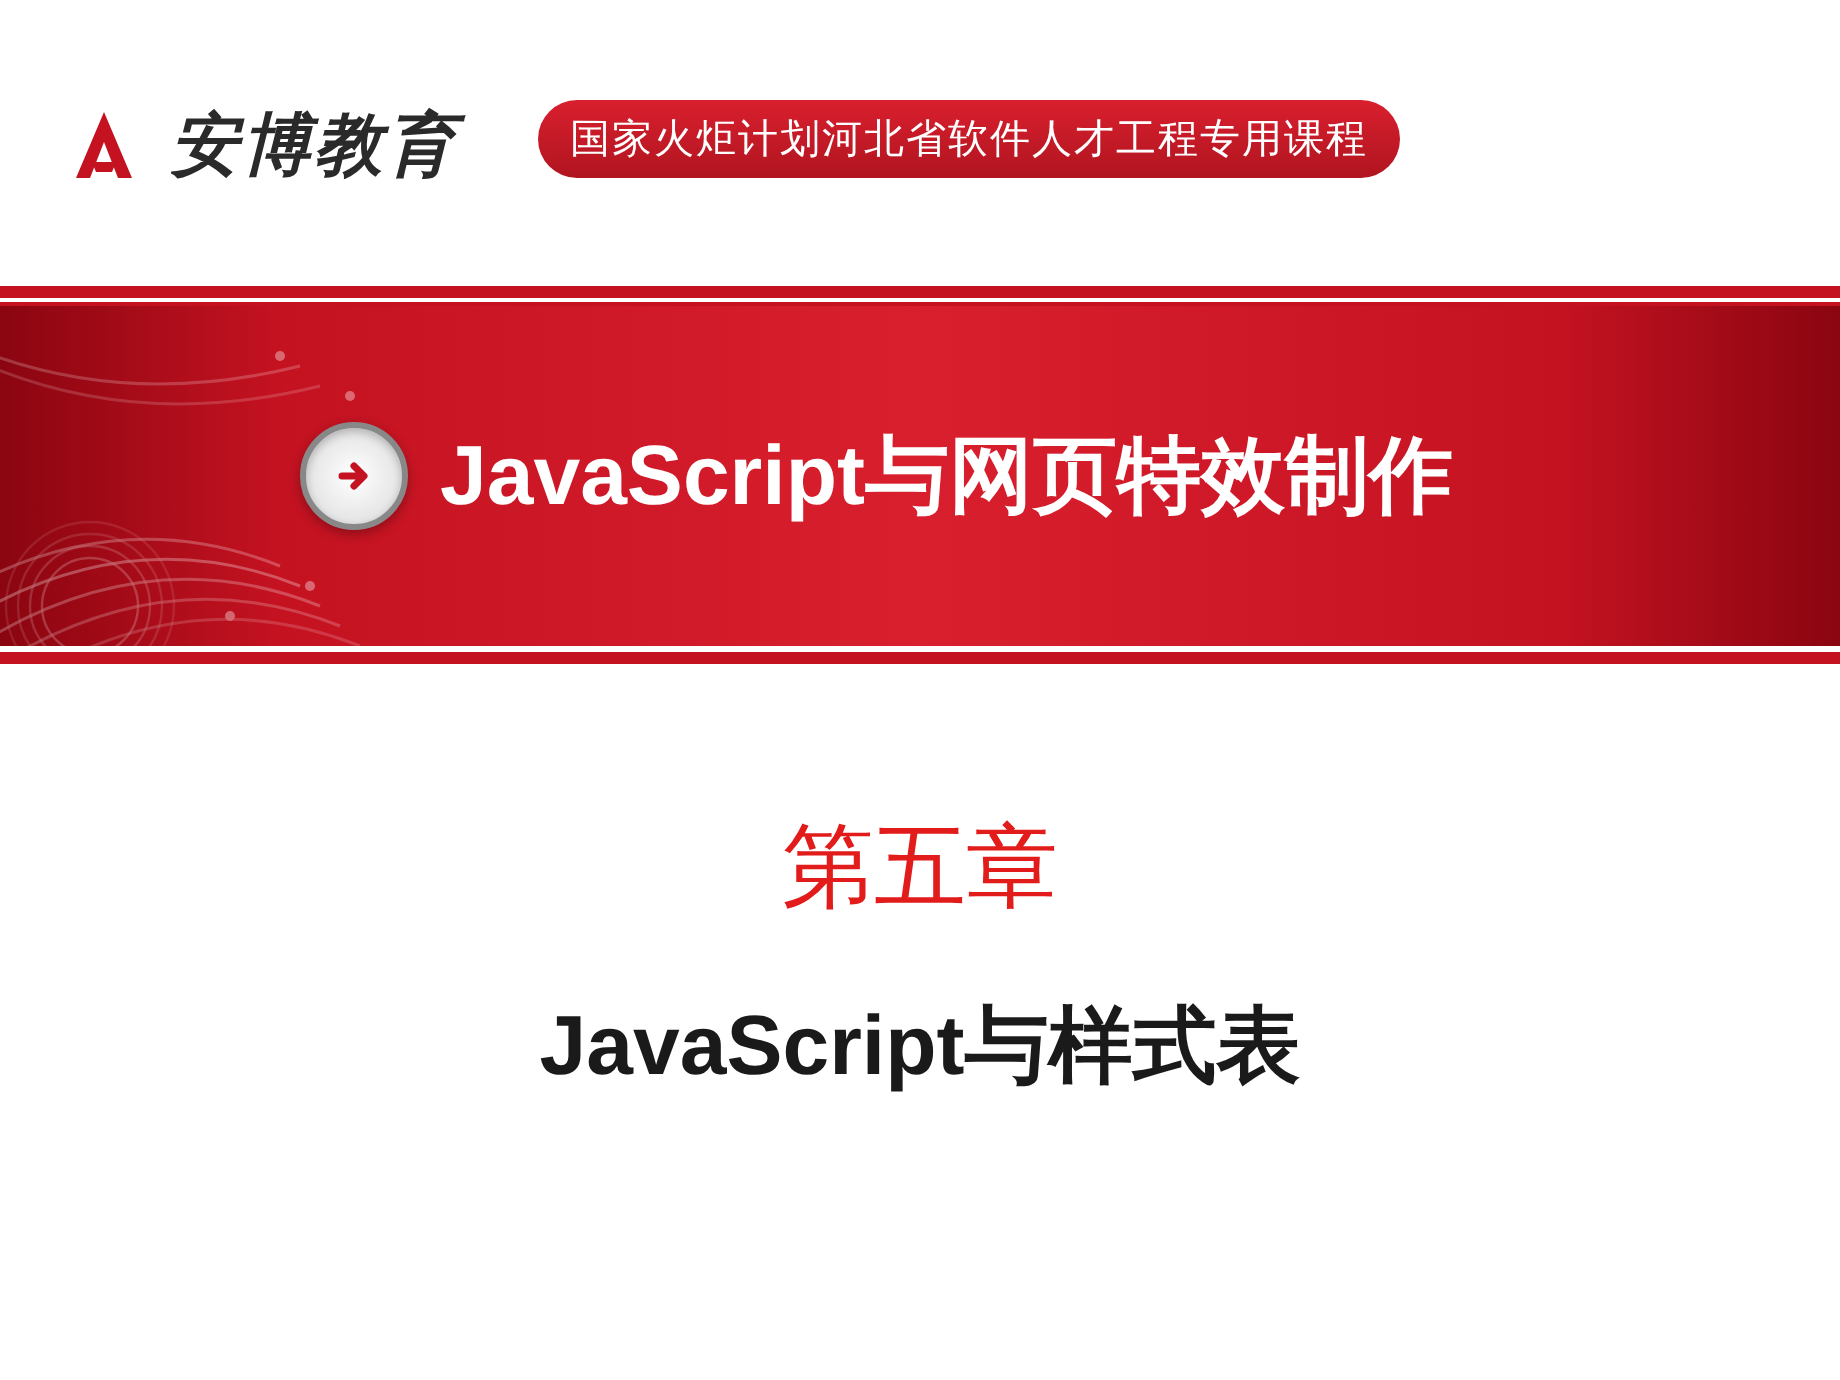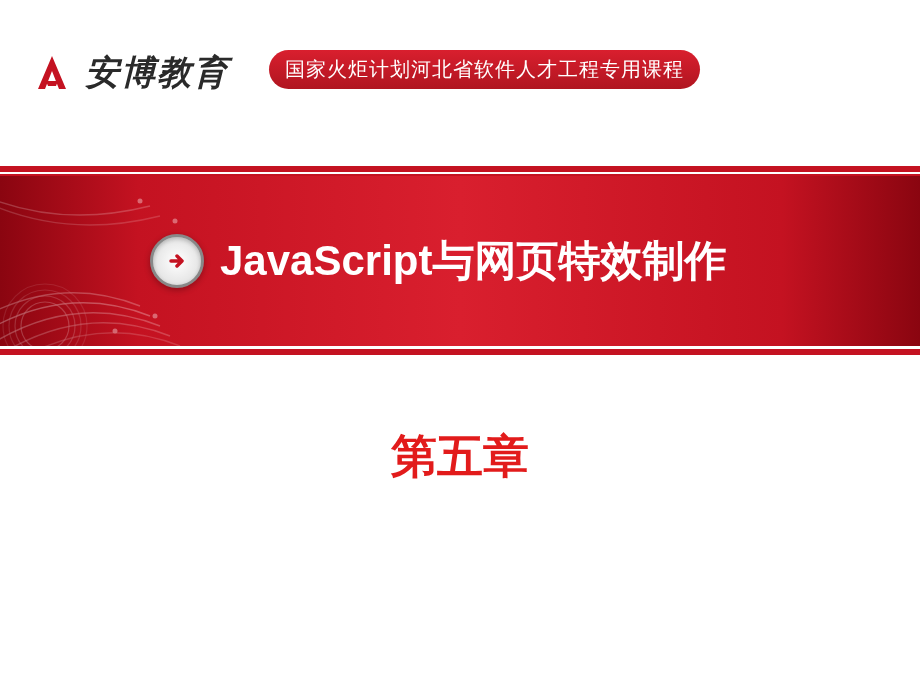--- a/index.html
+++ b/index.html
@@ -49,21 +49,21 @@
       font-size: 20px;
       padding: 6px 16px;
       border-radius: 20px;
       font-weight: normal;
       letter-spacing: 1px;
       white-space: nowrap;
     }
     .title-section {
       position: relative;
       height: 200px;
-      margin-top: 40px;
+      margin-top: 17px;
     }
     .red-bar-top {
       height: 6px;
       background: #c41221;
       position: relative;
     }
     .red-bar-top::after {
       content: "";
       position: absolute;
       top: 6px;
@@ -135,21 +135,21 @@
       margin-top: 3px;
     }
     .chapter-section {
       text-align: center;
       margin-top: 60px;
     }
     .chapter-title {
       color: #e21b1b;
       font-size: 46px;
       font-family: "SimSun", "NSimSun", serif;
-      font-weight: bold;
+      font-weight: normal;
       margin-bottom: 30px;
     }
     .chapter-subtitle {
       color: #1a1a1a;
       font-size: 42px;
       font-family: "SimHei", "Microsoft YaHei", sans-serif;
       font-weight: bold;
     }
   </style>
 </head>
@@ -197,13 +197,14 @@
         </svg>
       </div>
     </div>
     <div class="main-title">JavaScript与网页特效制作</div>
   </div>
   <div class="red-bar-bottom"></div>
 </div>
 
 <div class="chapter-section">
   <div class="chapter-title">第五章</div>
+  <div class="chapter-subtitle">JavaScript与样式表</div>
 </div>
 
 </body></html>

